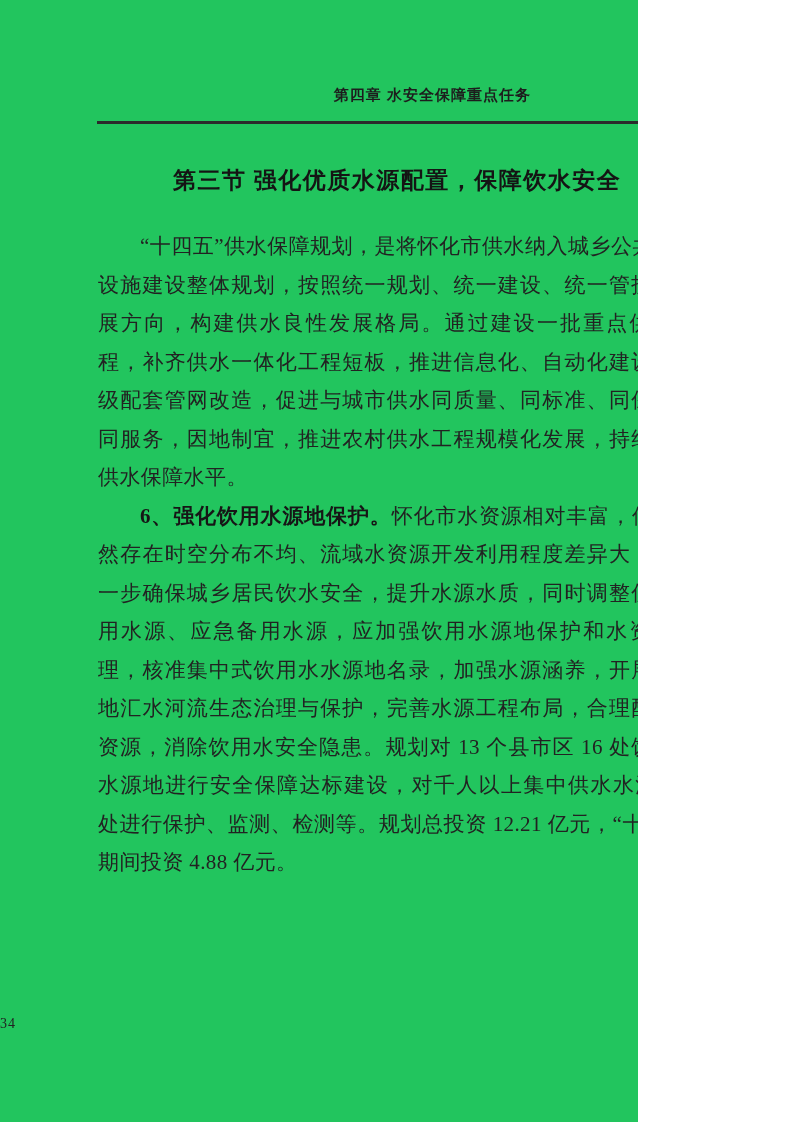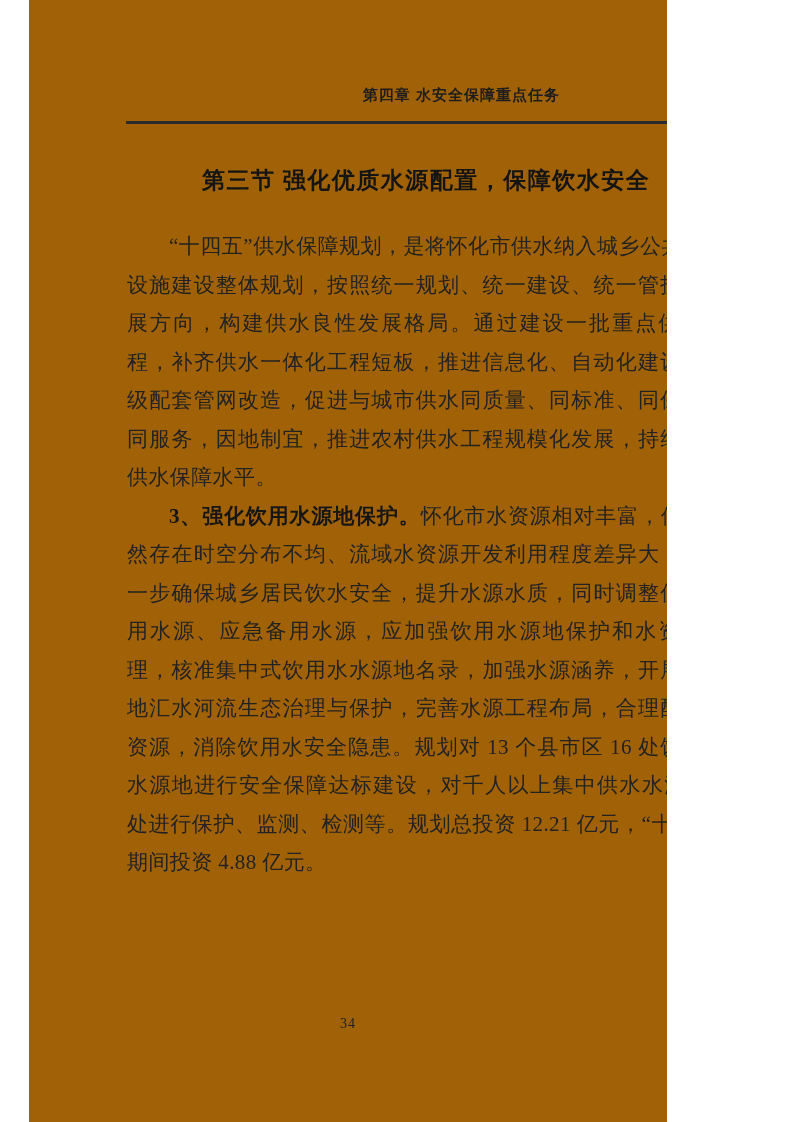--- a/index.html
+++ b/index.html
@@ -4,25 +4,24 @@
 <style>
   html, body {
     margin: 0;
     padding: 0;
     background: #ffffff;
   }
   .page {
     position: relative;
     width: 638px;
     height: 1122px;
-    background: #a16207;
+    background: #22c55e;
     color: #1c1c1c;
     overflow: hidden;
     font-family: "Liberation Serif", serif;
-    margin-left: 29px;
   }
   .running-header {
     position: absolute;
     top: 86px;
     right: 107px;
     font-family: "Liberation Sans", sans-serif;
     font-size: 15px;
     font-weight: 600;
     letter-spacing: 1px;
     color: #1d1d1d;
@@ -65,37 +64,36 @@
     text-indent: 2em;
     word-break: break-all;
   }
   .run { font-weight: normal; }
   .run.bold { font-weight: bold; color: #161616; }
   .page-number {
     position: absolute;
     top: 1016px;
     left: 0;
     width: 100%;
-    text-align: center;
     font-size: 14px;
     color: #222222;
     letter-spacing: 1px;
   }
 </style>
 </head>
 <body>
 
 <div class="page">
 
   <div class="running-header">第四章 水安全保障重点任务</div>
 
   <div class="header-rule"></div>
 
   <h1 class="section-title">第三节 强化优质水源配置，保障饮水安全</h1>
 
   <main class="doc-body">
       <p class="para"><span class="run">“十四五”供水保障规划，是将怀化市供水纳入城乡公共基础设施建设整体规划，按照统一规划、统一建设、统一管护的发展方向，构建供水良性发展格局。通过建设一批重点供水工程，补齐供水一体化工程短板，推进信息化、自动化建设及村级配套管网改造，促进与城市供水同质量、同标准、同保障、同服务，因地制宜，推进农村供水工程规模化发展，持续提升供水保障水平。</span></p>
-      <p class="para"><span class="run bold">3、强化饮用水源地保护。</span><span class="run">怀化市水资源相对丰富，但是仍然存在时空分布不均、流域水资源开发利用程度差异大，为进一步确保城乡居民饮水安全，提升水源水质，同时调整优化在用水源、应急备用水源，应加强饮用水源地保护和水资源管理，核准集中式饮用水水源地名录，加强水源涵养，开展水源地汇水河流生态治理与保护，完善水源工程布局，合理配置水资源，消除饮用水安全隐患。规划对 13 个县市区 16 处饮用水水源地进行安全保障达标建设，对千人以上集中供水水源 556 处进行保护、监测、检测等。规划总投资 12.21 亿元，“十四五”期间投资 4.88 亿元。</span></p>
+      <p class="para"><span class="run bold">6、强化饮用水源地保护。</span><span class="run">怀化市水资源相对丰富，但是仍然存在时空分布不均、流域水资源开发利用程度差异大，为进一步确保城乡居民饮水安全，提升水源水质，同时调整优化在用水源、应急备用水源，应加强饮用水源地保护和水资源管理，核准集中式饮用水水源地名录，加强水源涵养，开展水源地汇水河流生态治理与保护，完善水源工程布局，合理配置水资源，消除饮用水安全隐患。规划对 13 个县市区 16 处饮用水水源地进行安全保障达标建设，对千人以上集中供水水源 556 处进行保护、监测、检测等。规划总投资 12.21 亿元，“十四五”期间投资 4.88 亿元。</span></p>
     </main>
 
   <div class="page-number">34</div>
 
 </div>
 
 </body></html>

